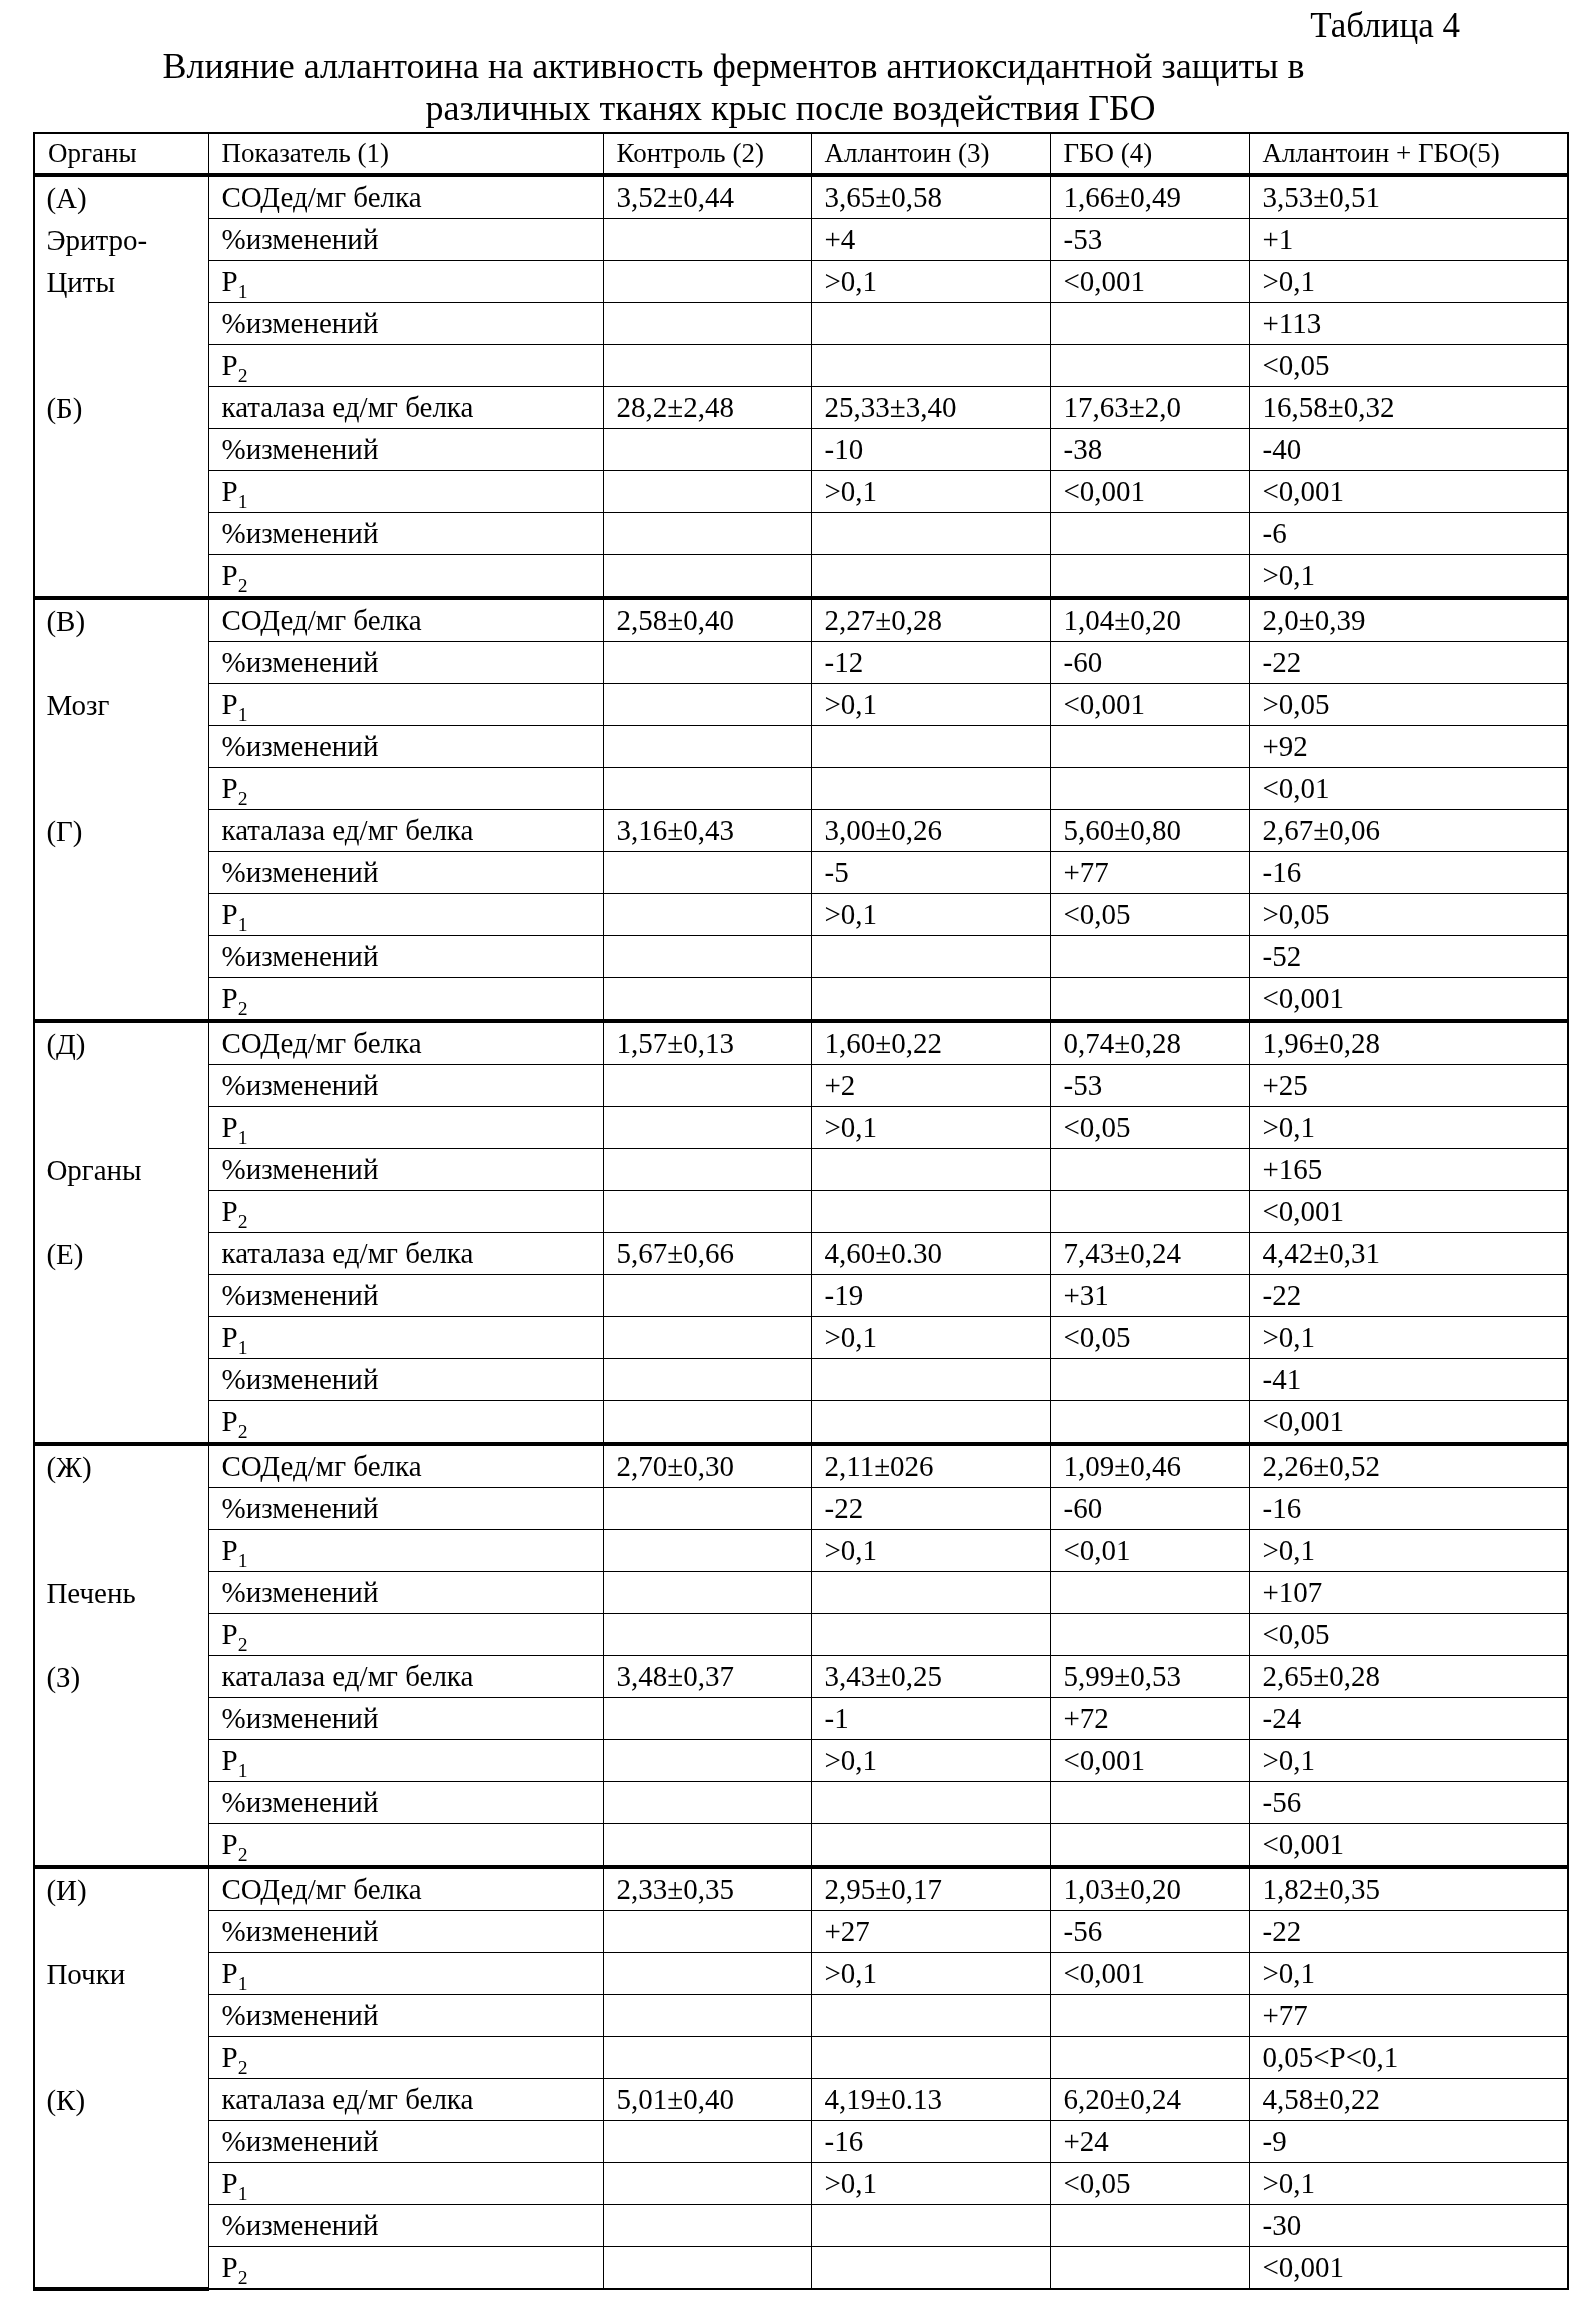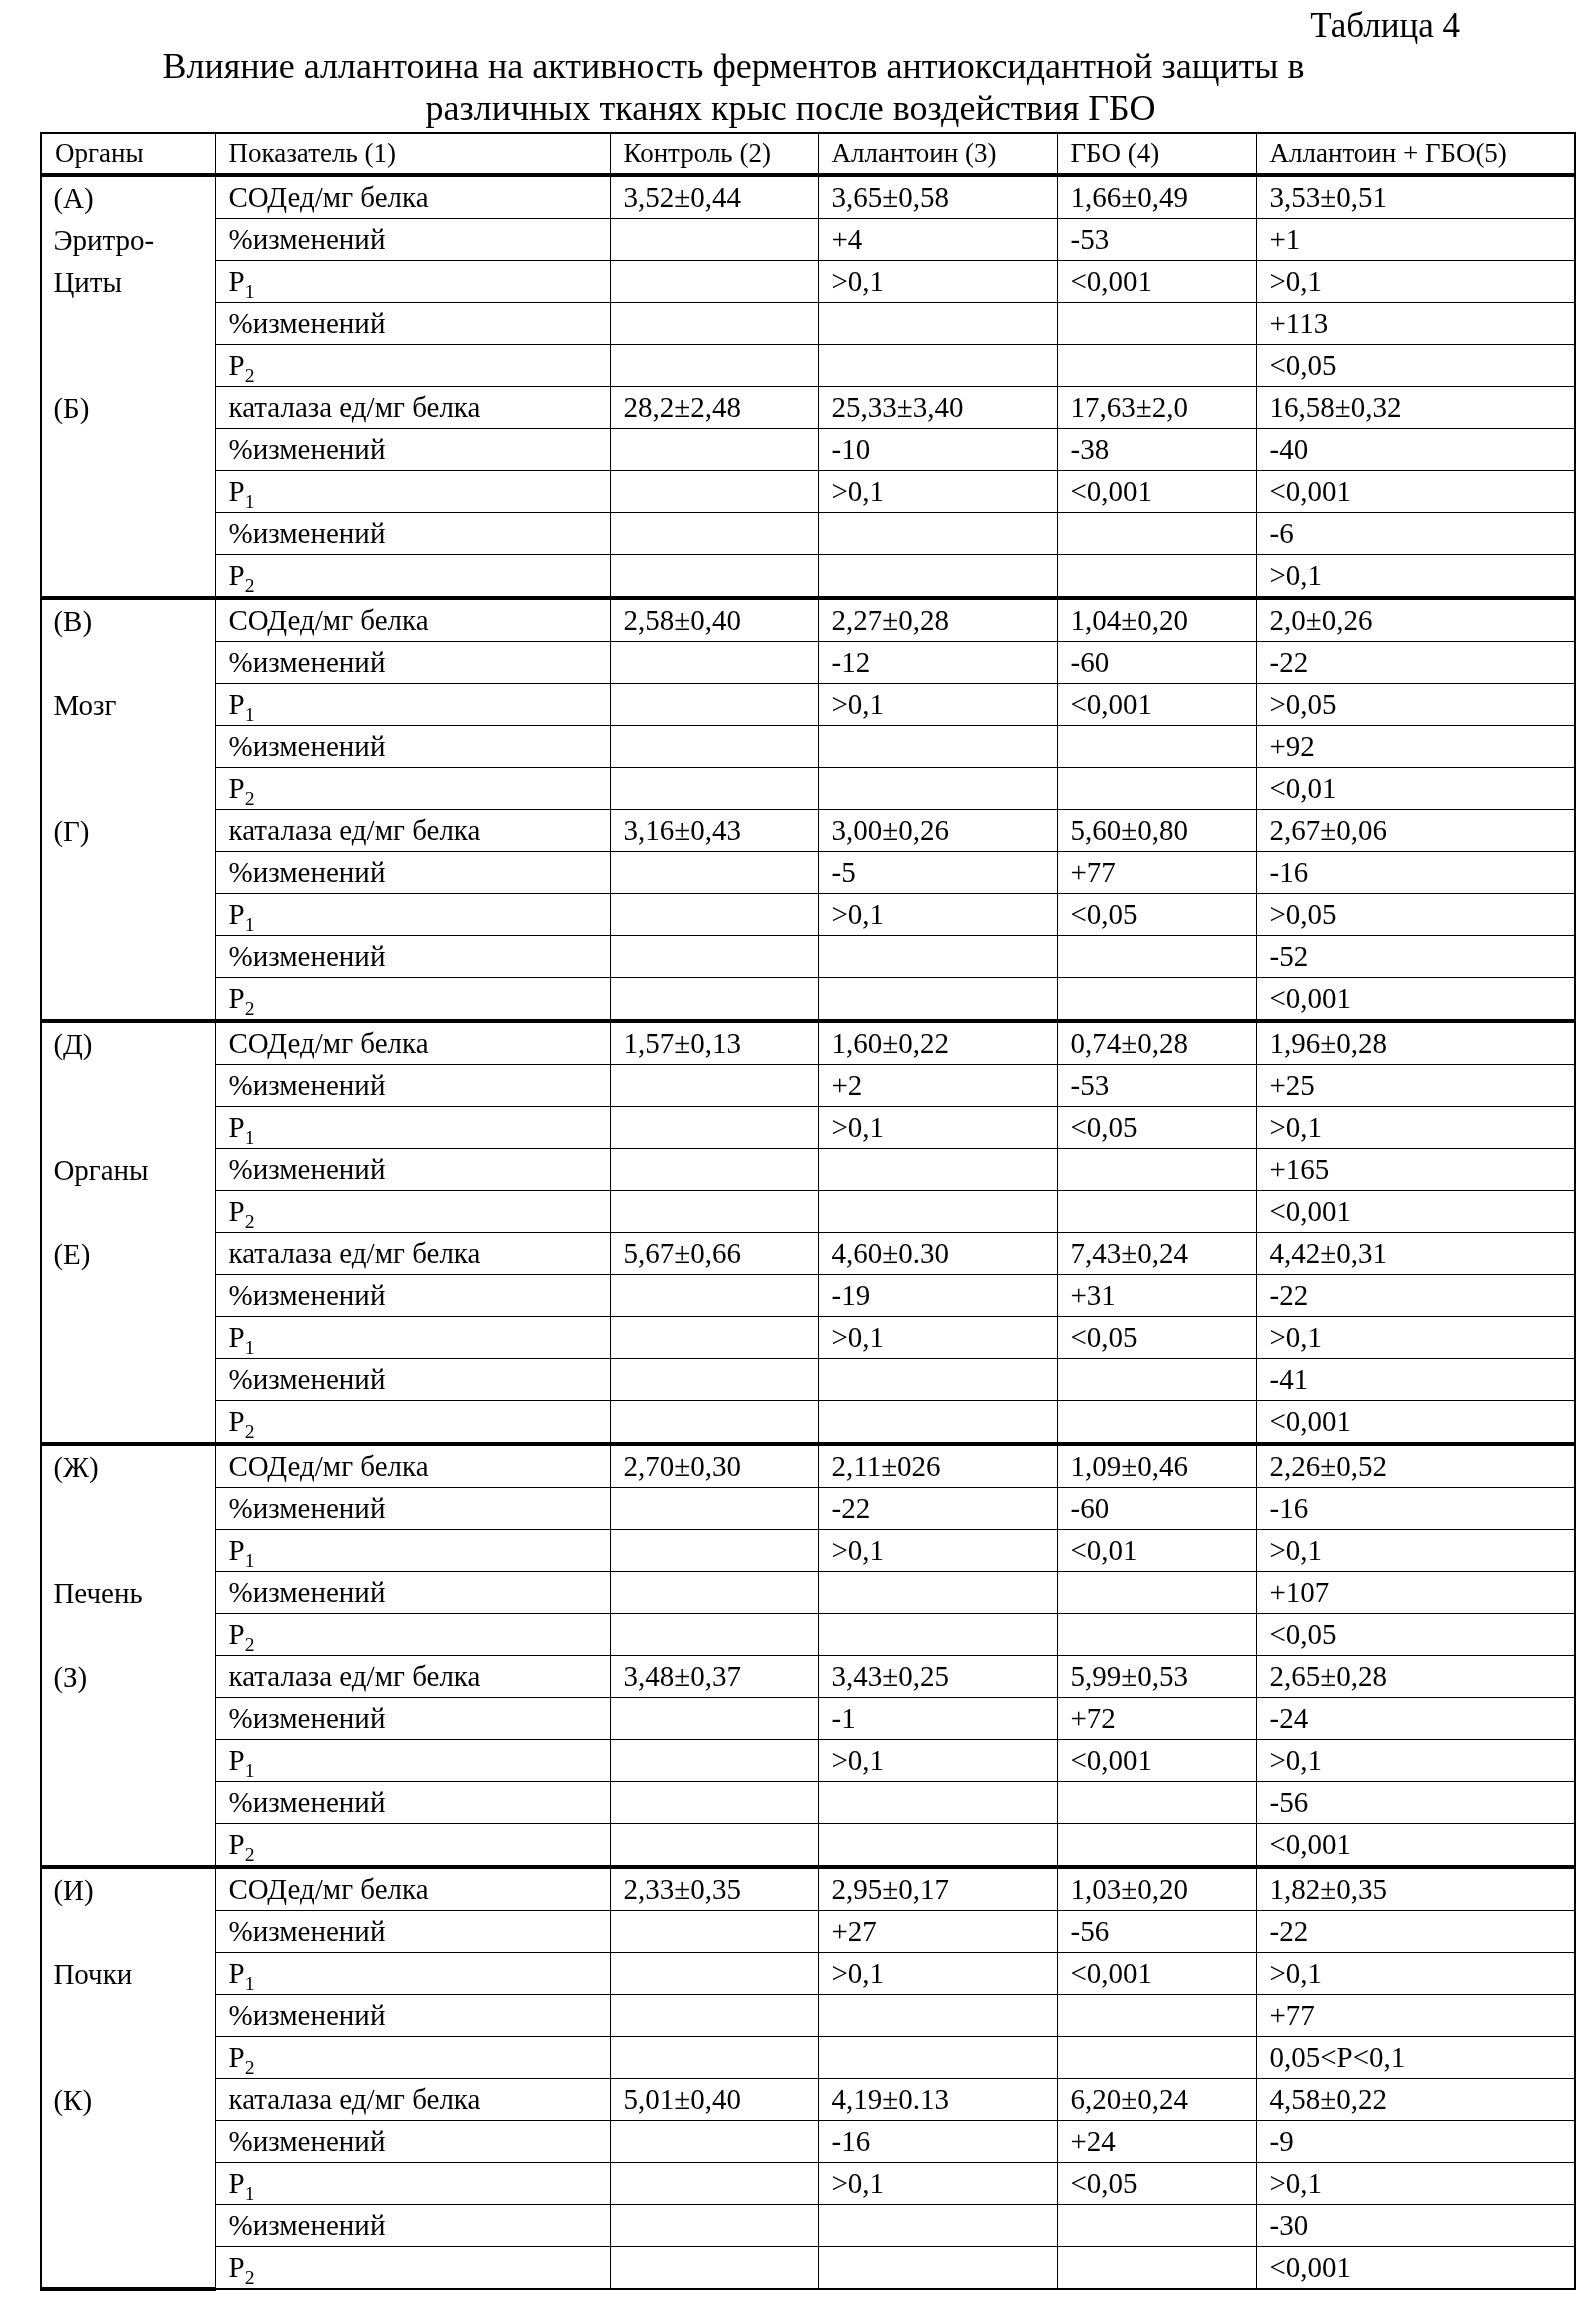--- a/index.html
+++ b/index.html
@@ -11,21 +11,21 @@
     position: absolute; right: 121px; top: 4.9px;
     font-size: 35px; line-height: 41px;
   }
   .title {
     position: absolute; left: 0; width: 1581px; text-align: center;
     font-size: 36px; line-height: 41px;
   }
   .title.l1 { top: 46px; left: -57px; }
   .title.l2 { top: 88px; left: 0px; }
   table {
-    position: absolute; left: 40px; top: 132px;
+    position: absolute; left: 33px; top: 132px;
     border-collapse: collapse; table-layout: fixed;
     width: 1535px;
   }
   td, th {
     border: 1.6px solid #000; padding: 0 0 0 13px;
     font-size: 29px; font-weight: normal; text-align: left;
     vertical-align: middle; height: 41px; line-height: 39px;
     white-space: nowrap; overflow: hidden;
   }
   th { font-size: 27px; height: 38px; }
@@ -157,21 +157,21 @@
           <span class="organ-line"></span>
           <span class="organ-line">Мозг</span>
           <span class="organ-line"></span>
           <span class="organ-line"></span>
           <span class="organ-line">(Г)</span>
         </td>
         <td class="ind-bold"><span>СОДед/мг белка</span></td>
         <td>2,58±0,40</td>
         <td>2,27±0,28</td>
         <td>1,04±0,20</td>
-        <td>2,0±0,26</td>
+        <td>2,0±0,39</td>
       </tr>
       <tr>
         <td><span>%изменений</span></td>
         <td></td>
         <td>-12</td>
         <td>-60</td>
         <td>-22</td>
       </tr>
       <tr>
         <td><span>P</span><sub>1</sub></td>

